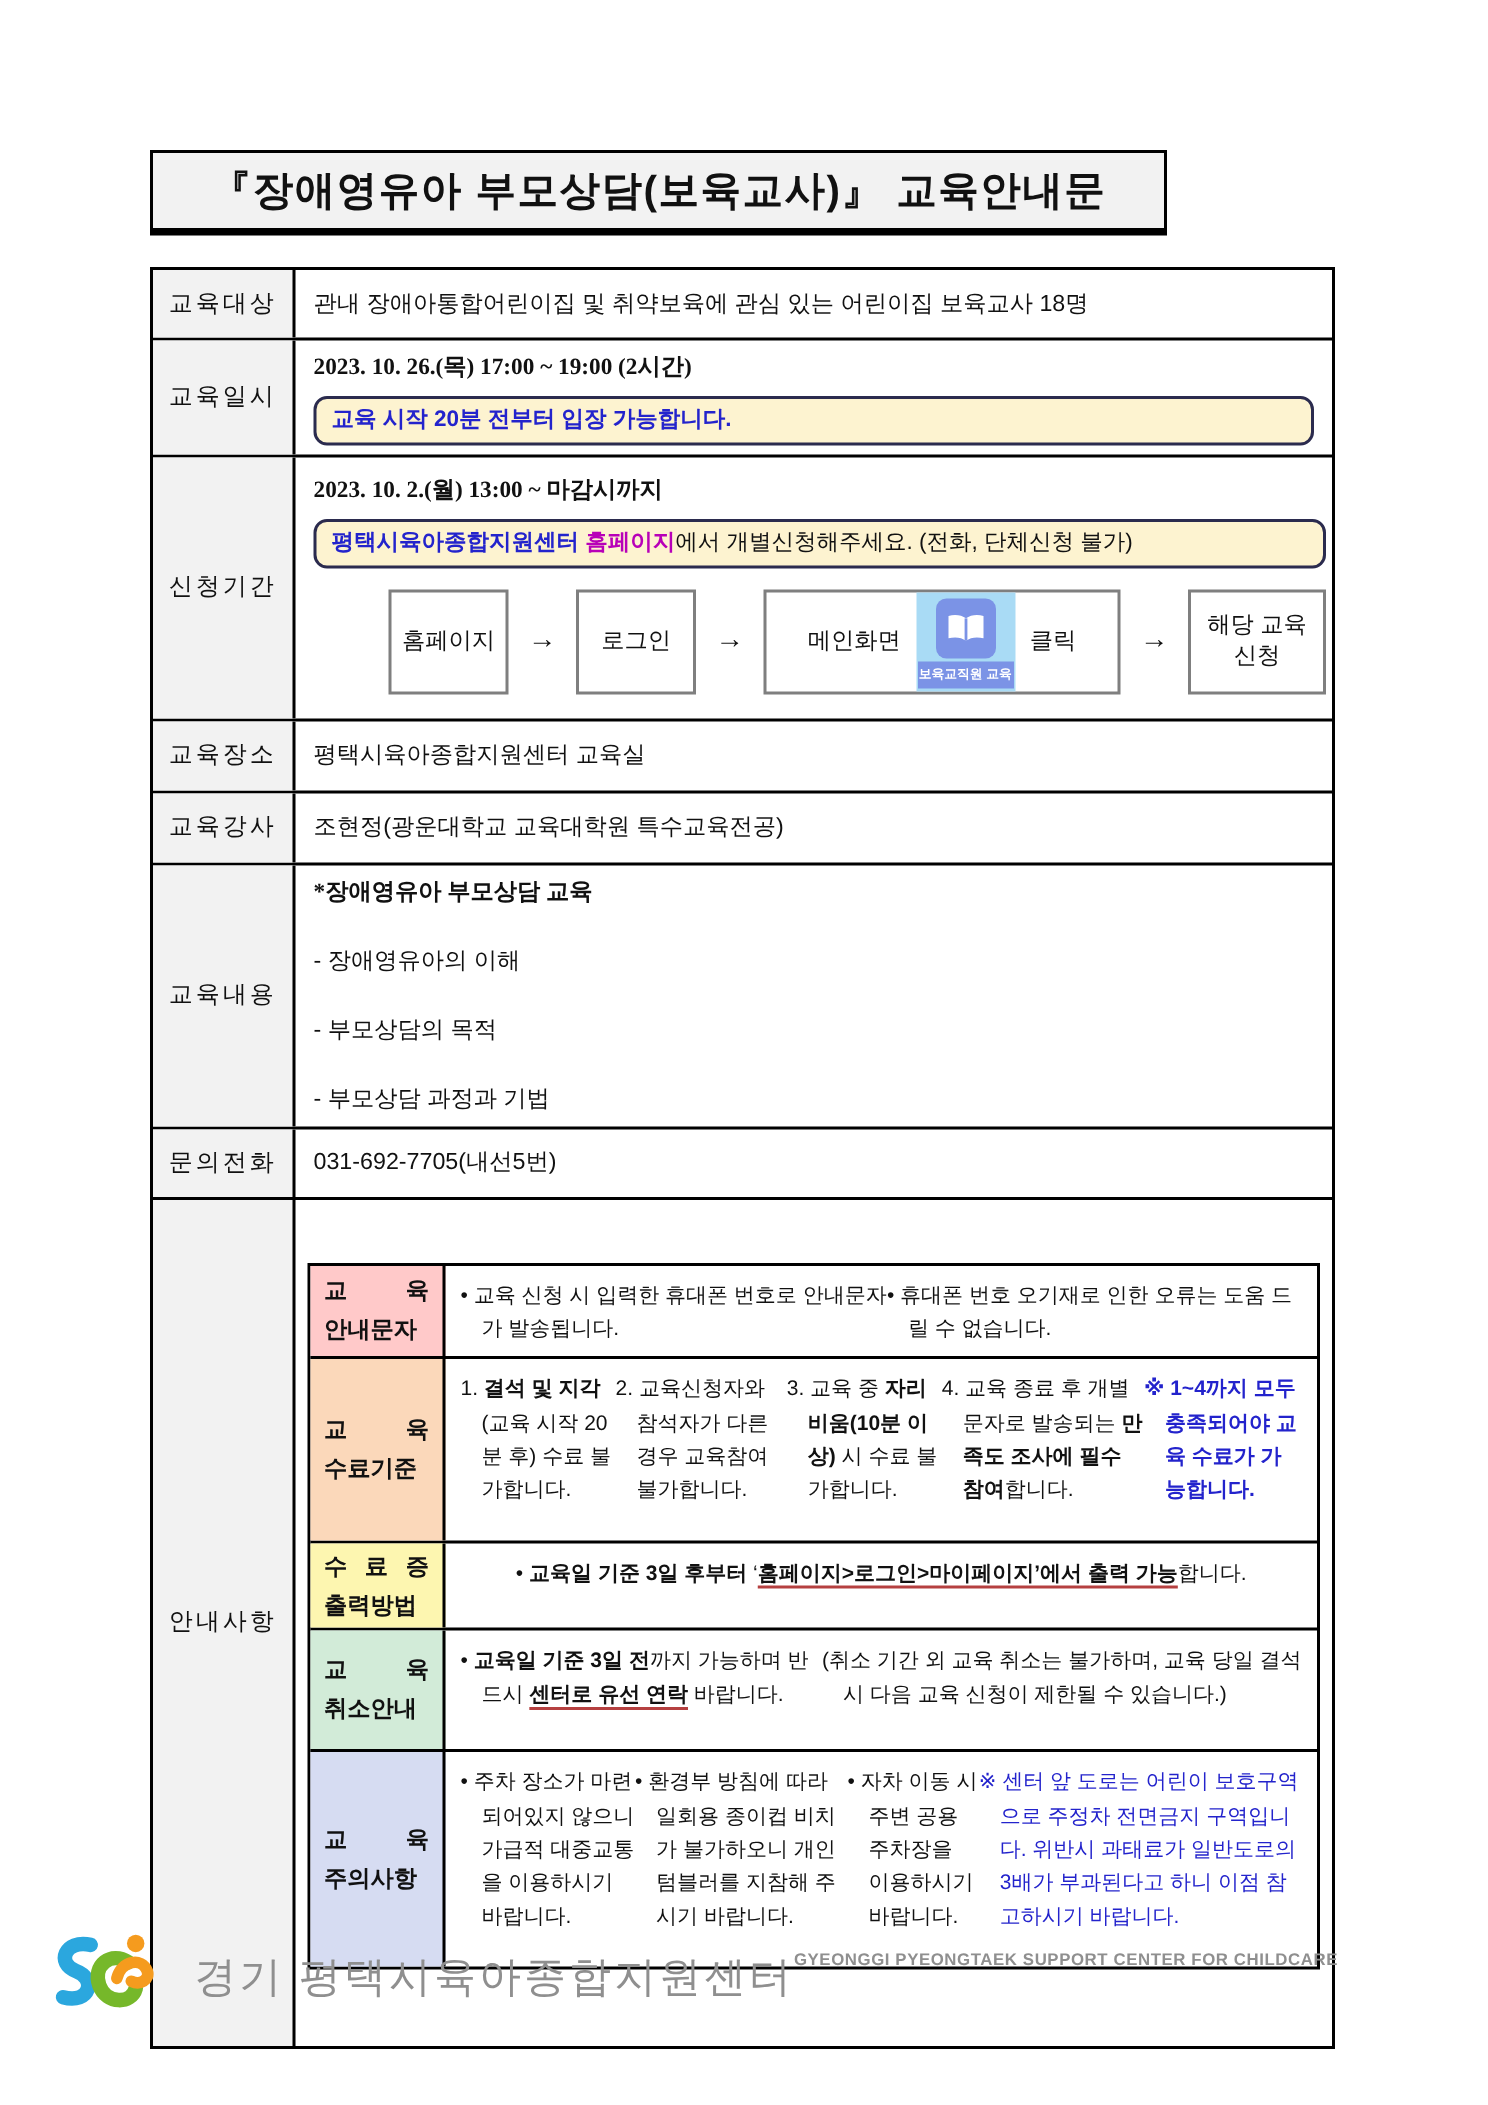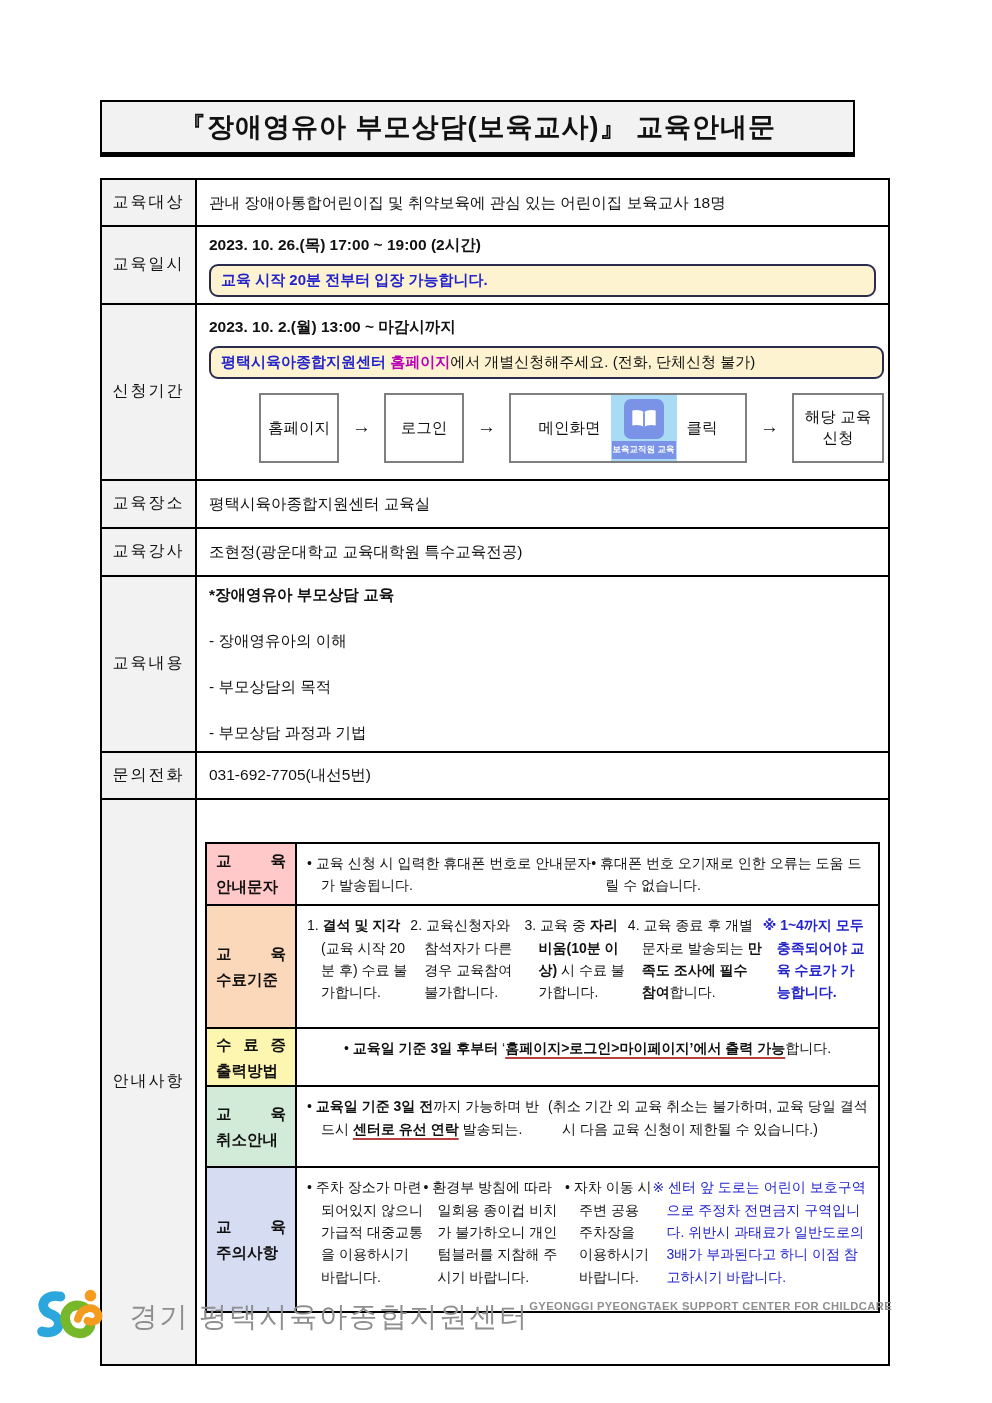--- a/index.html
+++ b/index.html
@@ -1,35 +1,35 @@
 <!DOCTYPE html>
 <html><head>
 <meta charset="utf-8">
 <style>
   html,body{margin:0;padding:0;background:#fff;}
   .page{position:relative;width:992px;height:1403px;background:#ffffff;
         font-family:"Liberation Sans","DejaVu Sans",sans-serif;color:#111;overflow:hidden;}
 
   
-  .title-box{position:absolute;left:100px;top:100px;width:755px;height:57px;box-sizing:border-box;
+  .title-box{position:absolute;left:100px;top:100px;width:678px;height:57px;box-sizing:border-box;
              background:#f2f2f2;border:2px solid #000;border-bottom:5px solid #000;
              display:flex;align-items:center;justify-content:center;
              font-size:27px;font-weight:bold;letter-spacing:1px;}
 
   
   .main-table{position:absolute;left:100px;top:178px;width:790px;box-sizing:border-box;
               border:2px solid #000;background:#fff;}
   .row{display:flex;border-bottom:2px solid #000;}
   .row:last-child{border-bottom:none;}
   .label-cell{width:95px;min-width:95px;box-sizing:border-box;background:#f2f2f2;
               border-right:2px solid #000;display:flex;align-items:center;justify-content:center;
               font-size:16px;font-weight:500;letter-spacing:2px;text-align:center;}
   .content-cell{flex:1;box-sizing:border-box;padding:6px 12px;font-size:15.5px;line-height:1.5;
                 display:flex;flex-direction:column;justify-content:center;}
-  .bold-line{font-weight:bold;}
+  .bold-line{font-weight:bold;font-family:Liberation Serif, serif;}
   .mh45{min-height:45px;} .mh71{min-height:71px;} .mh161{min-height:161px;}
   .mh46{min-height:46px;} .mh91{min-height:91px;gap:23px;} .mh564{min-height:564px;}
 
   
   .ybox{box-sizing:border-box;width:100%;background:#fdf3d0;border:2px solid #2b2b4e;border-radius:9px;
         padding:3px 10px;font-size:15px;margin-top:8px;}
   .ybox-blue{color:#2323cc;font-weight:bold;}
 
   
   .flow{display:flex;align-items:center;gap:13px;margin:14px 0 10px 50px;}
@@ -203,21 +203,21 @@
               <div class="nline"><span>• </span><span class="b">교육일 기준 3일 후부터</span><span> ‘</span><span class="b ured">홈페이지&gt;로그인&gt;마이페이지’에서 출력 가능</span><span>합니다.</span></div>
             </div>
           </div>
 
           <div class="nrow">
             <div class="nhdr hdr-green">
               <div class="l">교 육</div>
               <div class="l">취소안내</div>
             </div>
             <div class="nbody mh79">
-              <div class="nline"><span>• </span><span class="b">교육일 기준 3일 전</span><span>까지 가능하며 반드시 </span><span class="b ured">센터로 유선 연락</span><span> 발송되는.</span></div>
+              <div class="nline"><span>• </span><span class="b">교육일 기준 3일 전</span><span>까지 가능하며 반드시 </span><span class="b ured">센터로 유선 연락</span><span> 바랍니다.</span></div>
               <div class="nline"><span>(취소 기간 외 교육 취소는 불가하며, 교육 당일 결석 시 다음 교육 신청이 제한될 수 있습니다.)</span></div>
             </div>
           </div>
 
           <div class="nrow">
             <div class="nhdr hdr-lavender">
               <div class="l">교 육</div>
               <div class="l">주의사항</div>
             </div>
             <div class="nbody mh143">

